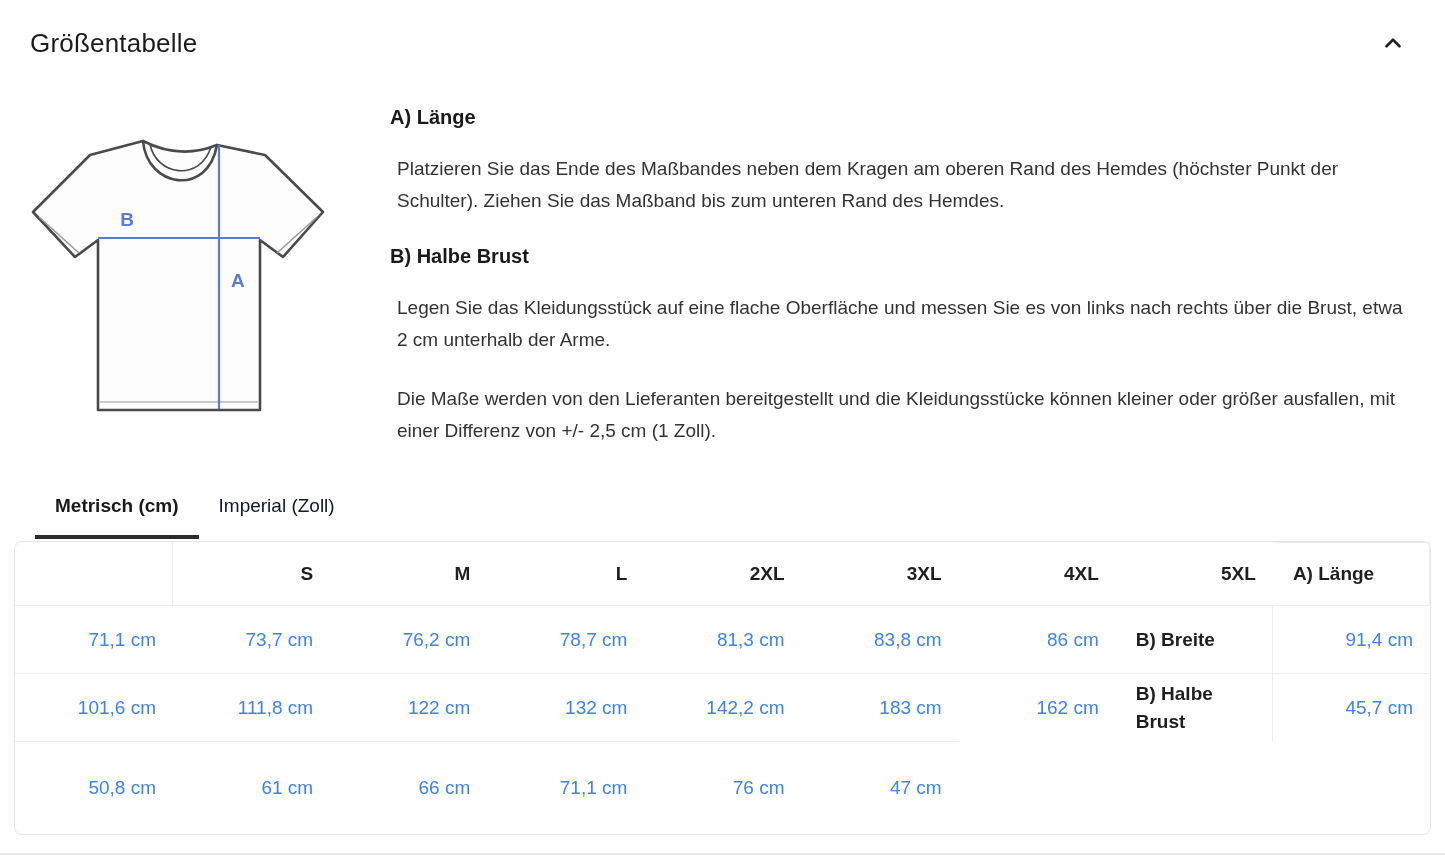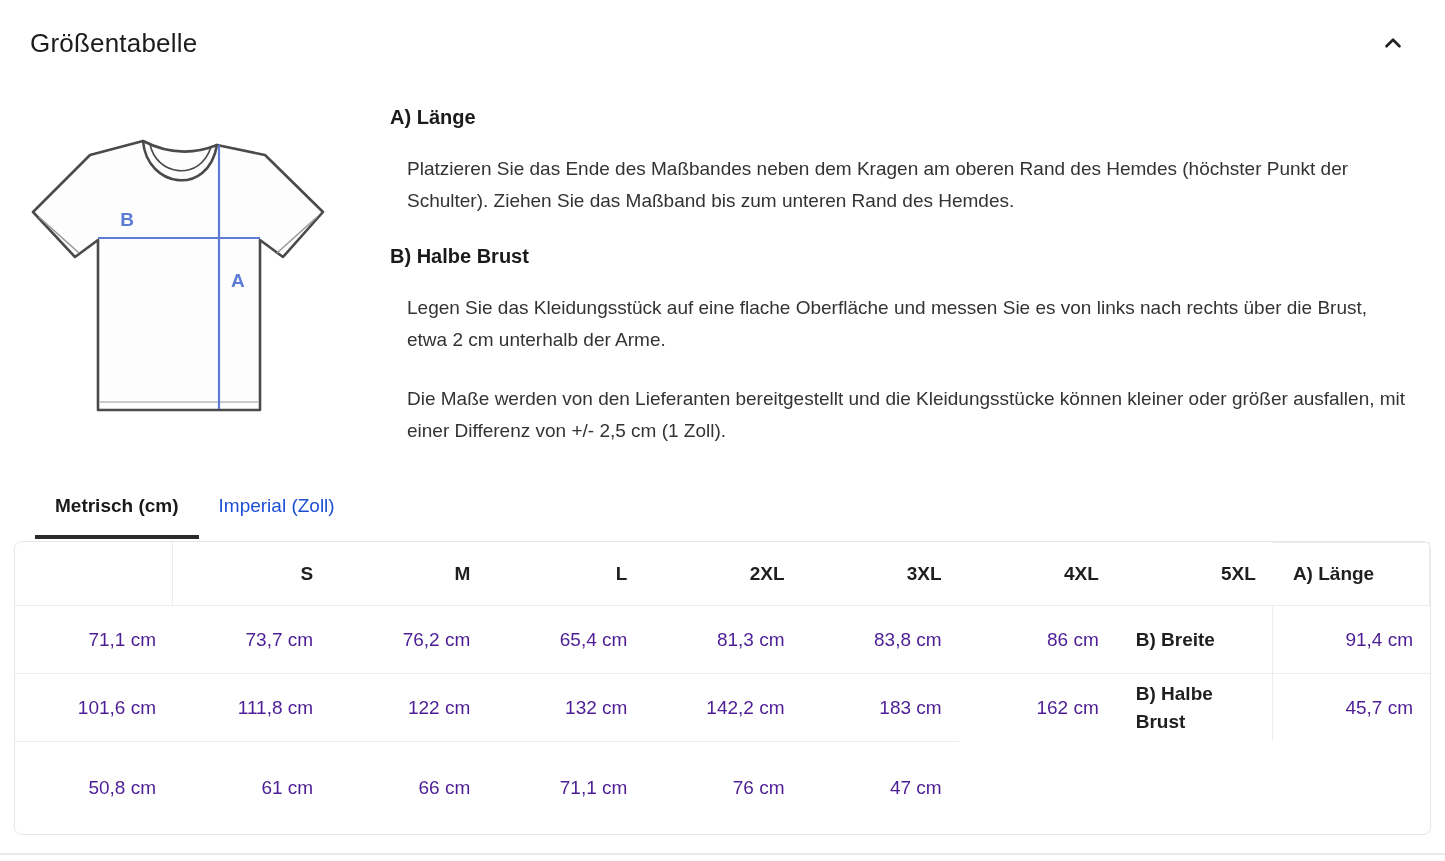--- a/index.html
+++ b/index.html
@@ -51,36 +51,36 @@
     font-size: 20px;
     font-weight: 700;
     color: #1a1a1a;
     margin: 0 0 24px 0;
   }
   .instructions h3.second { margin-top: 28px; }
   .instructions p {
     font-size: 19px;
     line-height: 32px;
     color: #333333;
-    margin: 0 0 27px 17px;
+    margin: 0 0 27px 7px;
   }
 
   
   .tabs {
     position: absolute;
     top: 489px; left: 35px;
     display: flex;
     justify-content: center;
   }
   .tab {
     background: none;
     border: none;
     font-family: inherit;
     font-size: 19px;
-    color: #1d4ed8;
+    color: #0f172a;
     padding: 6px 20px 18px 20px;
     cursor: pointer;
     border-bottom: 4px solid transparent;
   }
   .tab.active {
     font-weight: 700;
     color: #1a1a1a;
     border-bottom-color: #2b2b2b;
   }
 
@@ -95,21 +95,21 @@
     border: 1px solid #e6e6e6;
     border-radius: 8px;
     background: #ffffff;
   }
   .cell {
     display: flex;
     align-items: center;
     justify-content: flex-end;
     padding-right: 17px;
     font-size: 19px;
-    color: #4c1d95;
+    color: #3b82f6;
     border-top: 1px solid #ededed;
   }
   .cell.head { border-top: none; font-weight: 700; color: #1f1f1f; }
   .cell.rowhead {
     justify-content: flex-start;
     padding-left: 20px;
     padding-right: 14px;
     font-weight: 700;
     color: #1f1f1f;
     border-right: 1px solid #ededed;
@@ -195,21 +195,21 @@
     <div class="cell head">L</div>
     <div class="cell head">2XL</div>
     <div class="cell head">3XL</div>
     <div class="cell head">4XL</div>
     <div class="cell head">5XL</div>
 
     <div class="cell rowhead">A) Länge</div>
     <div class="cell">71,1 cm</div>
     <div class="cell">73,7 cm</div>
     <div class="cell">76,2 cm</div>
-    <div class="cell">65,4 cm</div>
+    <div class="cell">78,7 cm</div>
     <div class="cell">81,3 cm</div>
     <div class="cell">83,8 cm</div>
     <div class="cell">86 cm</div>
 
     <div class="cell rowhead">B) Breite</div>
     <div class="cell">91,4 cm</div>
     <div class="cell">101,6 cm</div>
     <div class="cell">111,8 cm</div>
     <div class="cell">122 cm</div>
     <div class="cell">132 cm</div>

